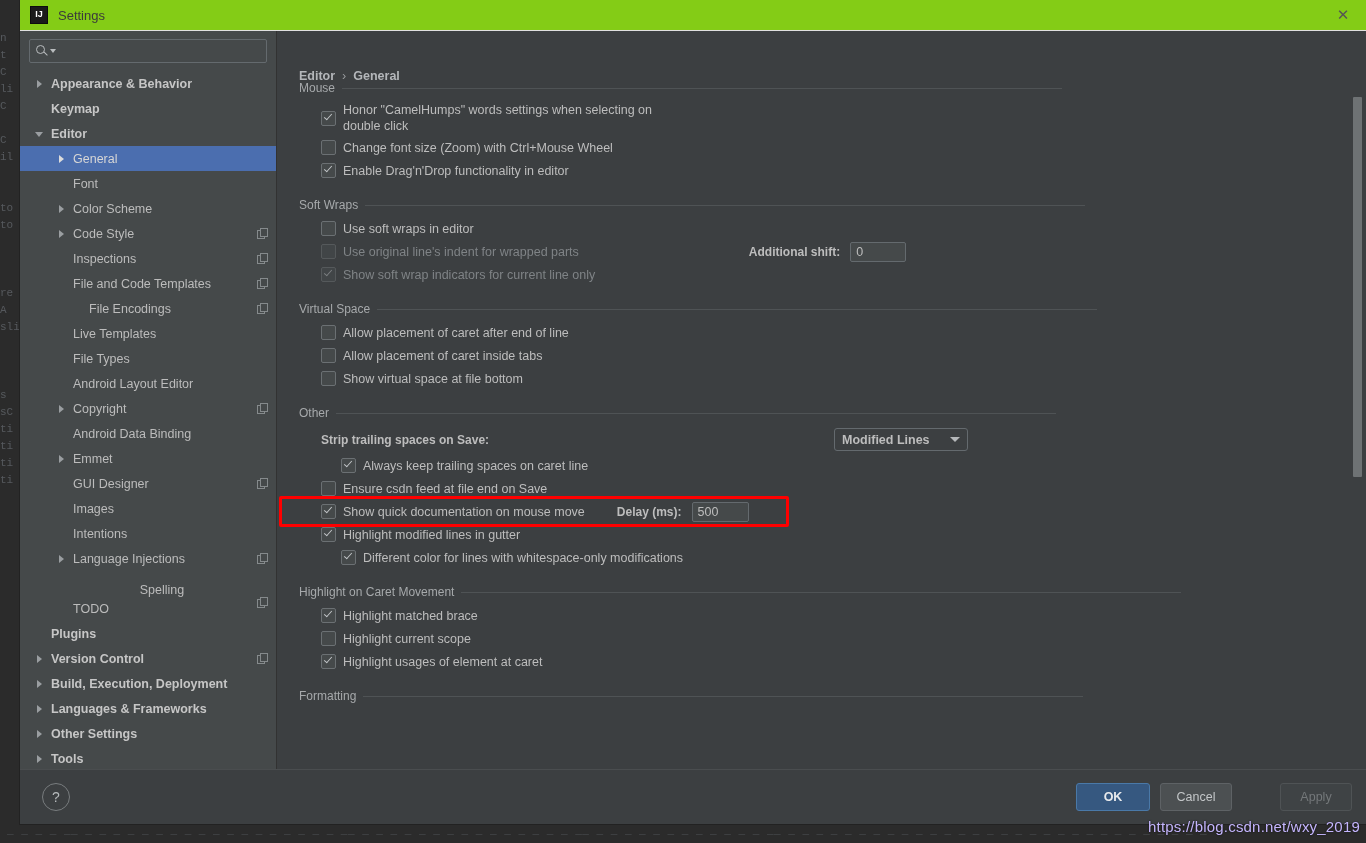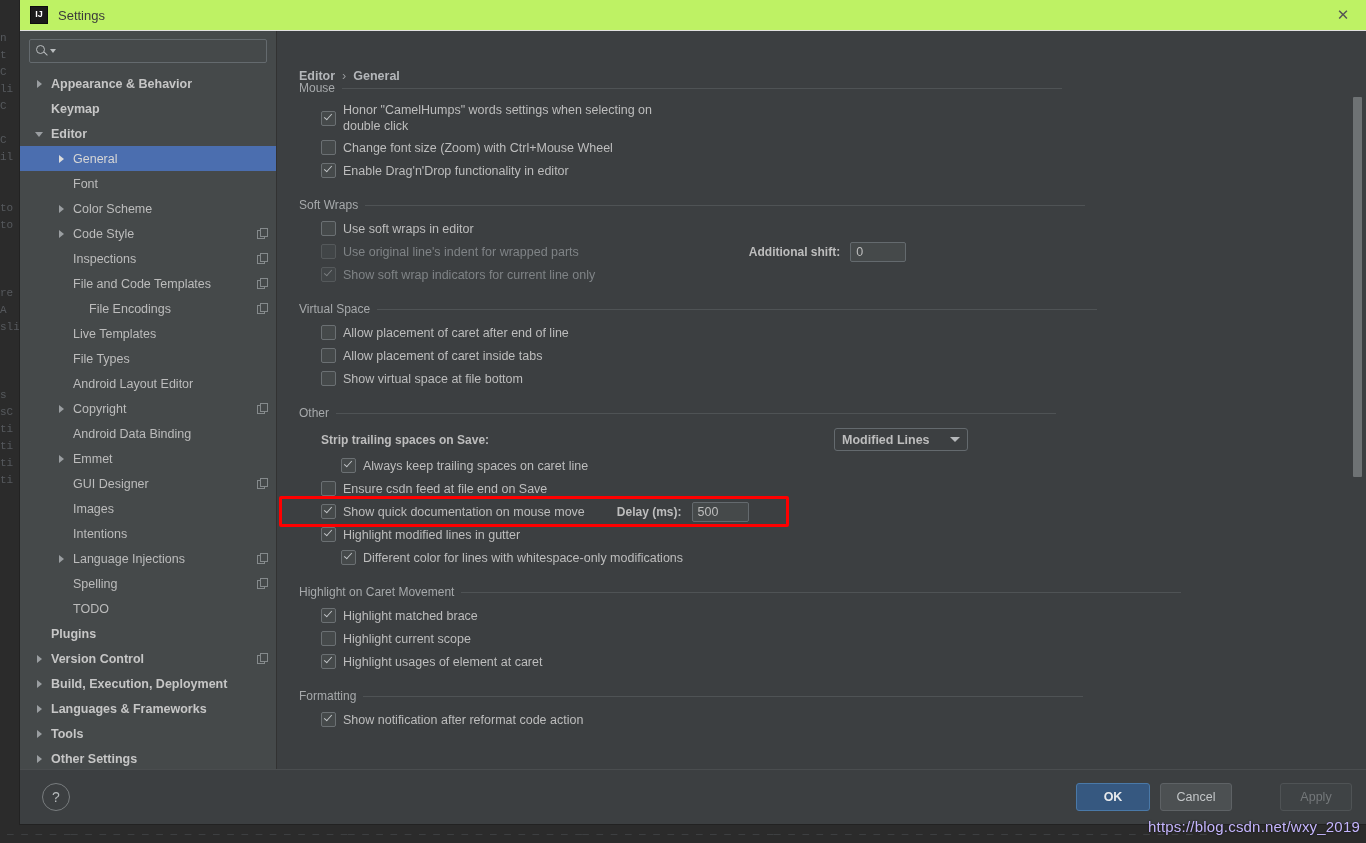--- a/index.html
+++ b/index.html
@@ -57,21 +57,21 @@
     height: 824px;
     background: #3c3f41;
     display: flex;
     flex-direction: column;
     box-shadow: 0 0 0 1px #222;
   }
 
   
   #titlebar {
     height: 30px;
-    background: #bef264;
+    background: #84cc16;
     display: flex;
     align-items: center;
     flex: 0 0 30px;
     border-bottom: 1px solid #e0e0e0;
   }
   #titlebar .app-icon {
     width: 16px; height: 16px;
     margin-left: 10px;
     background: #1b1b1b;
     border: 1px solid #0d0d0d;
@@ -599,21 +599,21 @@
           </div>
           <div class="tree-row" style="padding-left: 36px;">
             <span class="twisty "></span>
             <span class="tree-label">Intentions</span>
           </div>
           <div class="tree-row" style="padding-left: 36px;">
             <span class="twisty closed"></span>
             <span class="tree-label">Language Injections</span>
             <span class="copy-badge"></span>
           </div>
-          <div class="tree-row" style="padding-left: 36px;">
+          <div class="tree-row" style="padding-left: 36px; flex-direction: column;">
             <span class="twisty "></span>
             <span class="tree-label">Spelling</span>
             <span class="copy-badge"></span>
           </div>
           <div class="tree-row" style="padding-left: 36px;">
             <span class="twisty "></span>
             <span class="tree-label">TODO</span>
           </div>
           <div class="tree-row" style="padding-left: 14px;">
             <span class="twisty "></span>
@@ -627,25 +627,25 @@
           <div class="tree-row" style="padding-left: 14px;">
             <span class="twisty closed"></span>
             <span class="tree-label bold">Build, Execution, Deployment</span>
           </div>
           <div class="tree-row" style="padding-left: 14px;">
             <span class="twisty closed"></span>
             <span class="tree-label bold">Languages &amp; Frameworks</span>
           </div>
           <div class="tree-row" style="padding-left: 14px;">
             <span class="twisty closed"></span>
+            <span class="tree-label bold">Other Settings</span>
+          </div>
+          <div class="tree-row" style="padding-left: 14px;">
+            <span class="twisty closed"></span>
             <span class="tree-label bold">Tools</span>
-          </div>
-          <div class="tree-row" style="padding-left: 14px;">
-            <span class="twisty closed"></span>
-            <span class="tree-label bold">Other Settings</span>
           </div>
         </div>
     </div>
 
     <div id="content">
 
       <div id="breadcrumb">
         <span>Editor</span>
         <span class="sep">›</span>
         <span>General</span>
@@ -761,24 +761,20 @@
             </div>
             <div class="row">
               <span class="cb checked"></span>
               <span class="cb-label">Highlight usages of element at caret</span>
             </div>
           </div>
           <div class="section">
             <div class="section-head">
               <span class="stitle">Formatting</span>
               <span class="rule"></span>
-            </div>
-            <div class="row">
-              <span class="cb checked"></span>
-              <span class="cb-label">Show notification after reformat code action</span>
             </div>
           </div>
         </div>
 
       <div id="highlight-box" style="left: 2px; top: 465px; width: 510px; height: 31px;"></div>
 
       <div id="content-scrollbar">
         <div class="thumb"></div>
       </div>
     </div>

